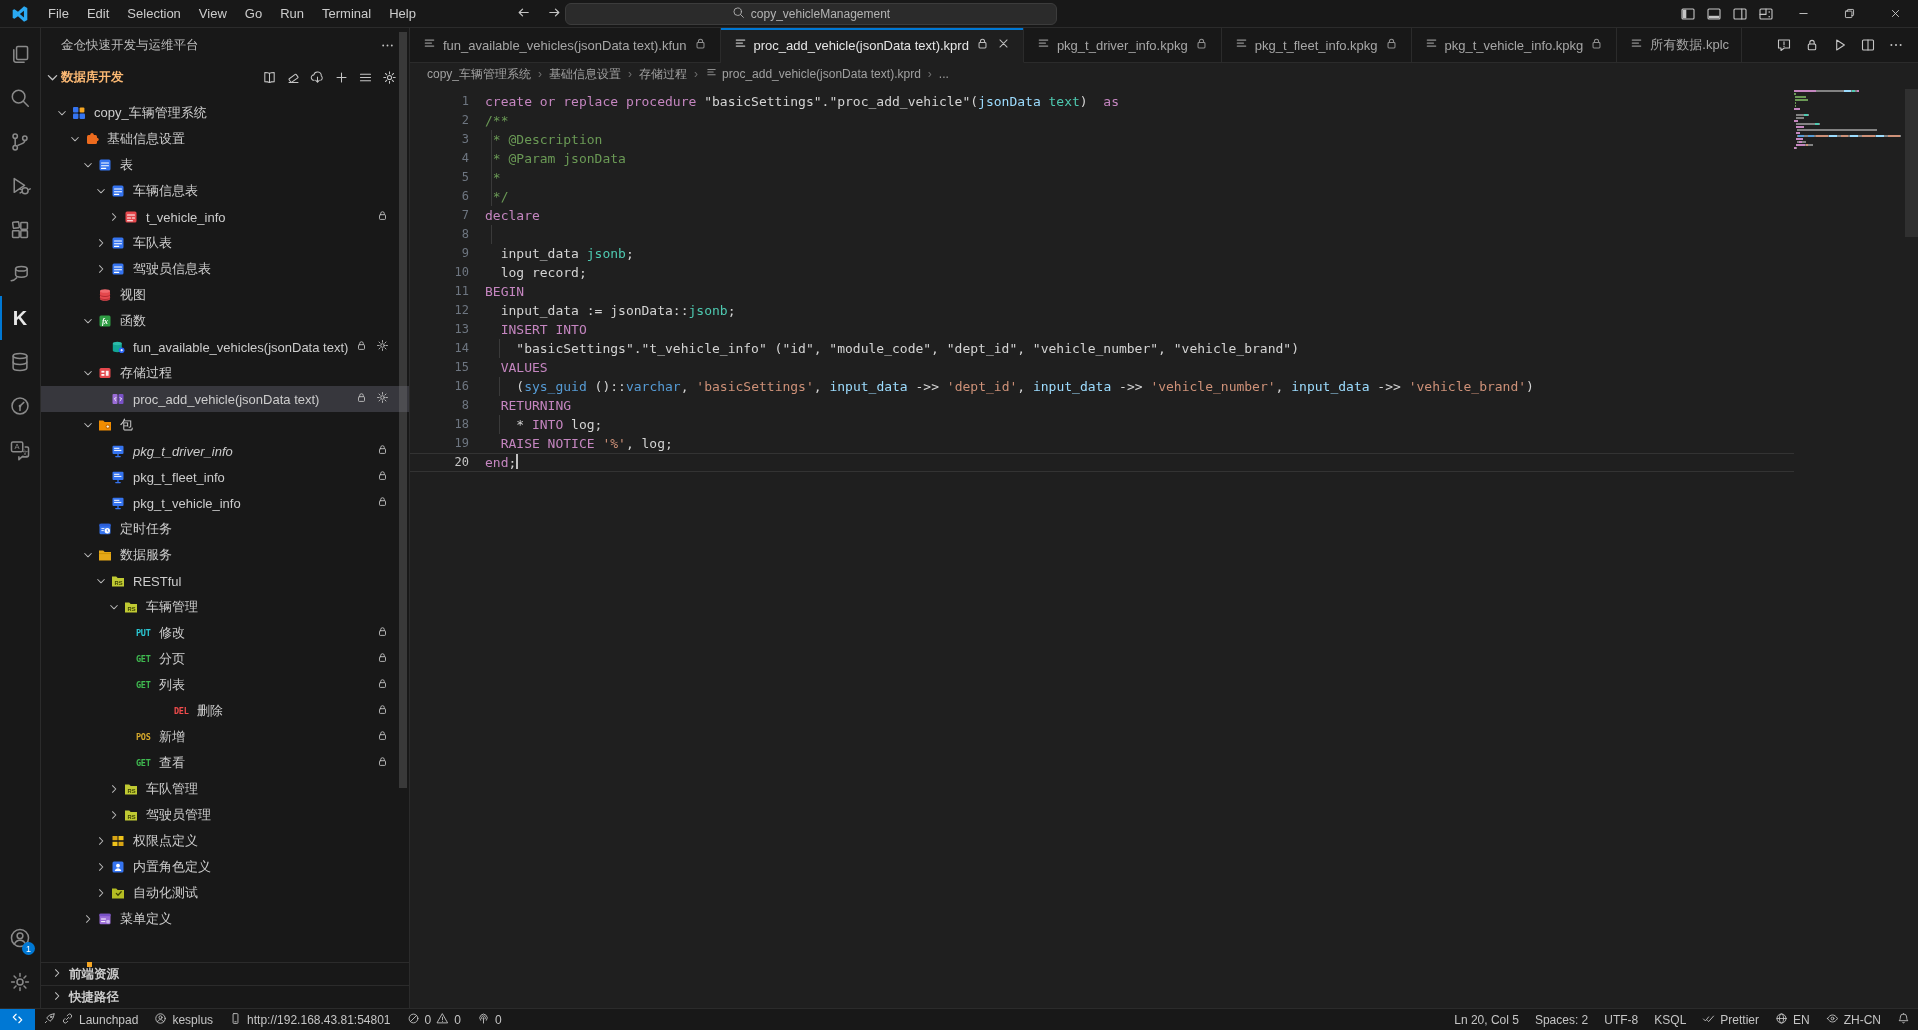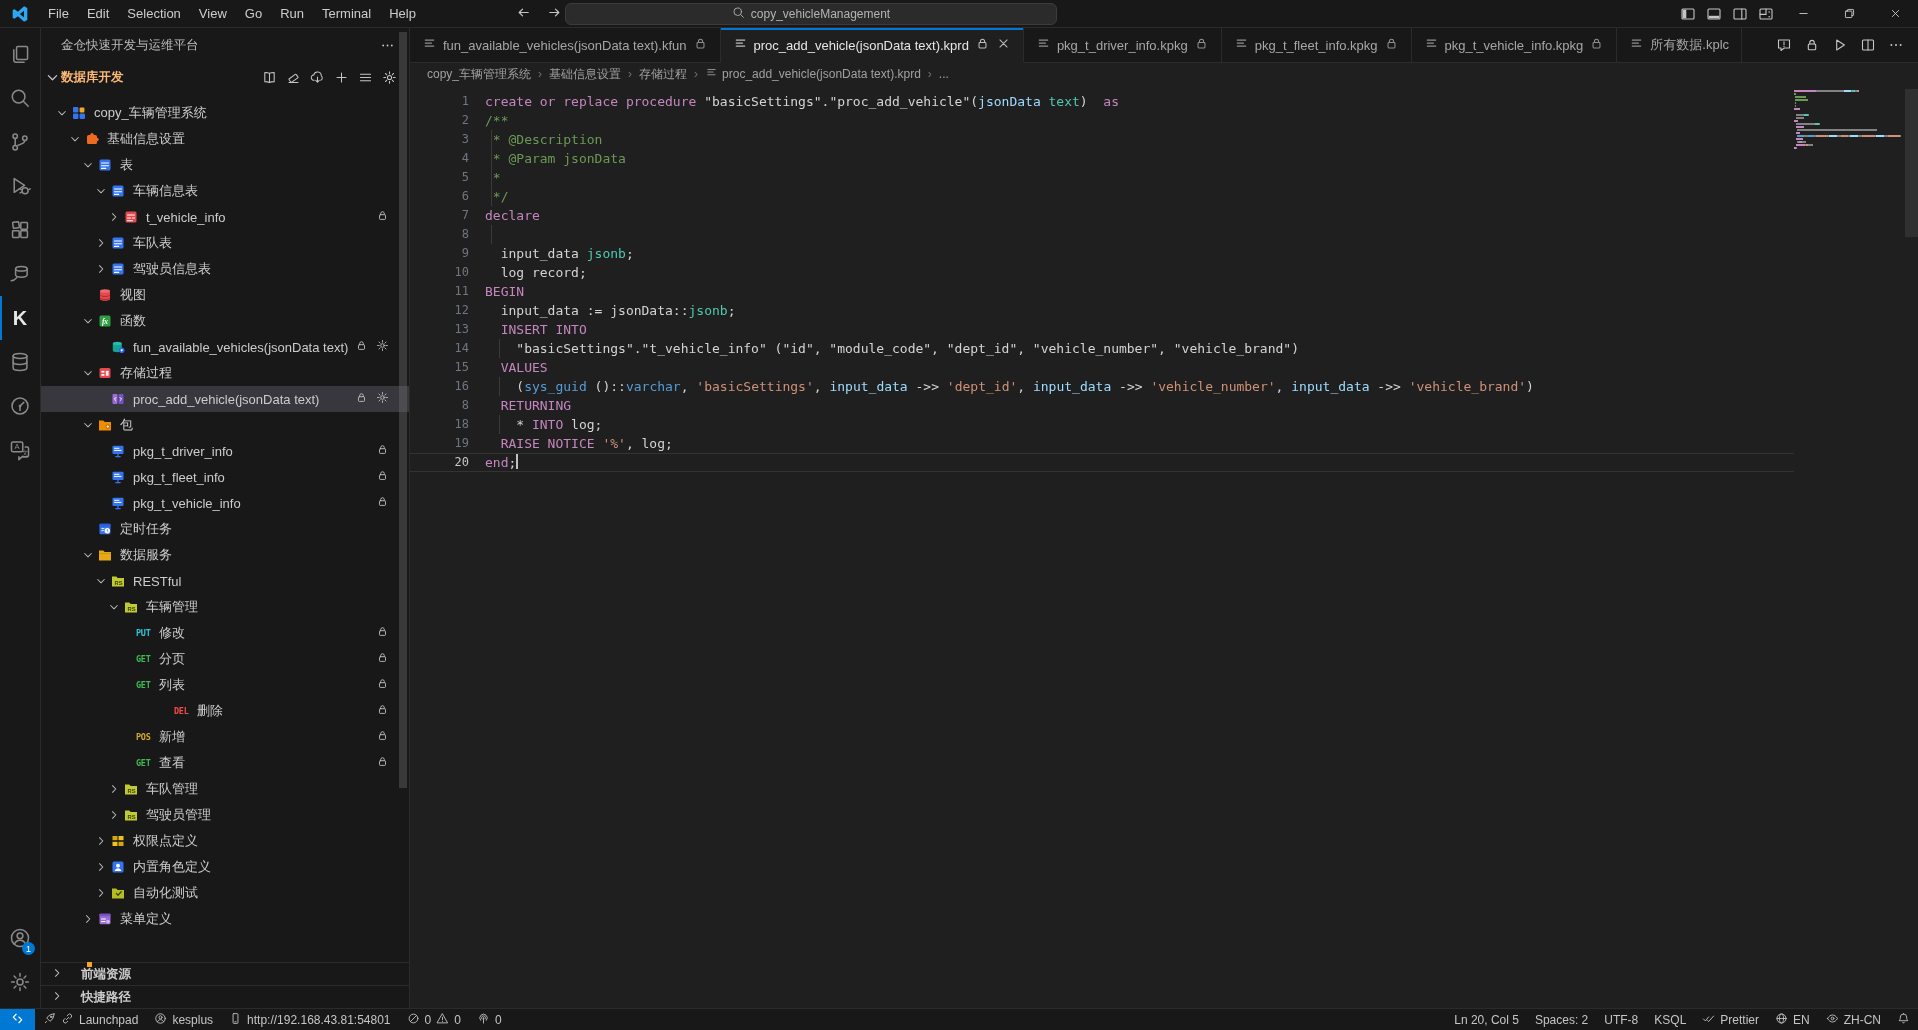--- a/index.html
+++ b/index.html
@@ -52,21 +52,21 @@
   .tree-row.sel{background:var(--selection);}
   .chevc{width:15px;flex:none;display:flex;color:#b8b8b8;}
   .chevc svg{width:12px;height:12px;}
   .ticon{width:17px;flex:none;display:flex;margin-right:6px;}
   .ticon svg{width:16px;height:16px;}
   .mbadge{width:17px;flex:none;margin-right:6px;font:bold 8.5px "DejaVu Sans Mono",monospace;letter-spacing:-.3px;}
   .tright{margin-left:auto;display:flex;gap:8px;color:#c2c2c2;align-items:center;}
   .tright svg{width:13px;height:13px;}
   .tree-scrollbar{position:absolute;right:2px;top:4px;width:8px;height:756px;background:rgba(121,121,121,.35);}
   .tree-dot{position:absolute;left:46px;top:934px;width:5px;height:5px;background:#f5a623;}
-  .sb-panel{height:23px;border-top:1px solid #2b2b2b;display:flex;align-items:center;gap:18px;
+  .sb-panel{height:23px;border-top:1px solid #2b2b2b;display:flex;align-items:center;gap:6px;
     padding:0 10px;font-weight:bold;font-size:12.5px;color:#ccc;}
   .sb-panel svg{width:12px;height:12px;color:#c5c5c5;}
 
   
   .editor{flex:1;display:flex;flex-direction:column;background:#1f1f1f;min-width:0;}
   .tabbar{height:35px;background:#181818;display:flex;border-bottom:1px solid #2b2b2b;}
   .tab{display:flex;align-items:center;gap:6px;padding:0 12px;border-right:1px solid #2b2b2b;
     color:#a6a6a6;background:#181818;white-space:nowrap;}
   .tab svg{width:15px;height:15px;color:#8f8f8f;}
   .tab.active{background:#1f1f1f;color:#e6e6e6;box-shadow:inset 0 2px 0 var(--accent);
@@ -527,21 +527,21 @@
           </span>
           <span class="ticon">
             <svg viewBox="0 0 16 16">
               <path fill="#f08c00" d="M2 3.5h4.2l1.5 1.5H14v8.5H2z"></path>
               <circle cx="10.8" cy="9.6" r="2.3" fill="#c76a00"></circle>
               <path d="M10.8 8.3v2.6M9.5 9.6h2.6" stroke="#ffe" stroke-width=".9"></path>
             </svg>
           </span>
           <span class="tlabel">包</span>
         </div>
-        <div class="tree-row" style="padding-left: 54px;">
+        <div class="tree-row" style="padding-left: 54px; font-style: italic;">
           <span class="chevc"></span>
           <span class="ticon">
             <svg viewBox="0 0 16 16">
               <rect x="2.5" y="2.8" width="11" height="8.2" rx="1" fill="#3574f0"></rect>
               <path d="M8 11v2M5.8 13.6h4.4" stroke="#3574f0" stroke-width="1.3" stroke-linecap="round"></path>
               <path d="M4.5 5.3h4.5M4.5 7.4h6.5" stroke="#fff" stroke-width="1" stroke-linecap="round"></path>
             </svg>
           </span>
           <span class="tlabel">pkg_t_driver_info</span>
           <span class="tright">

